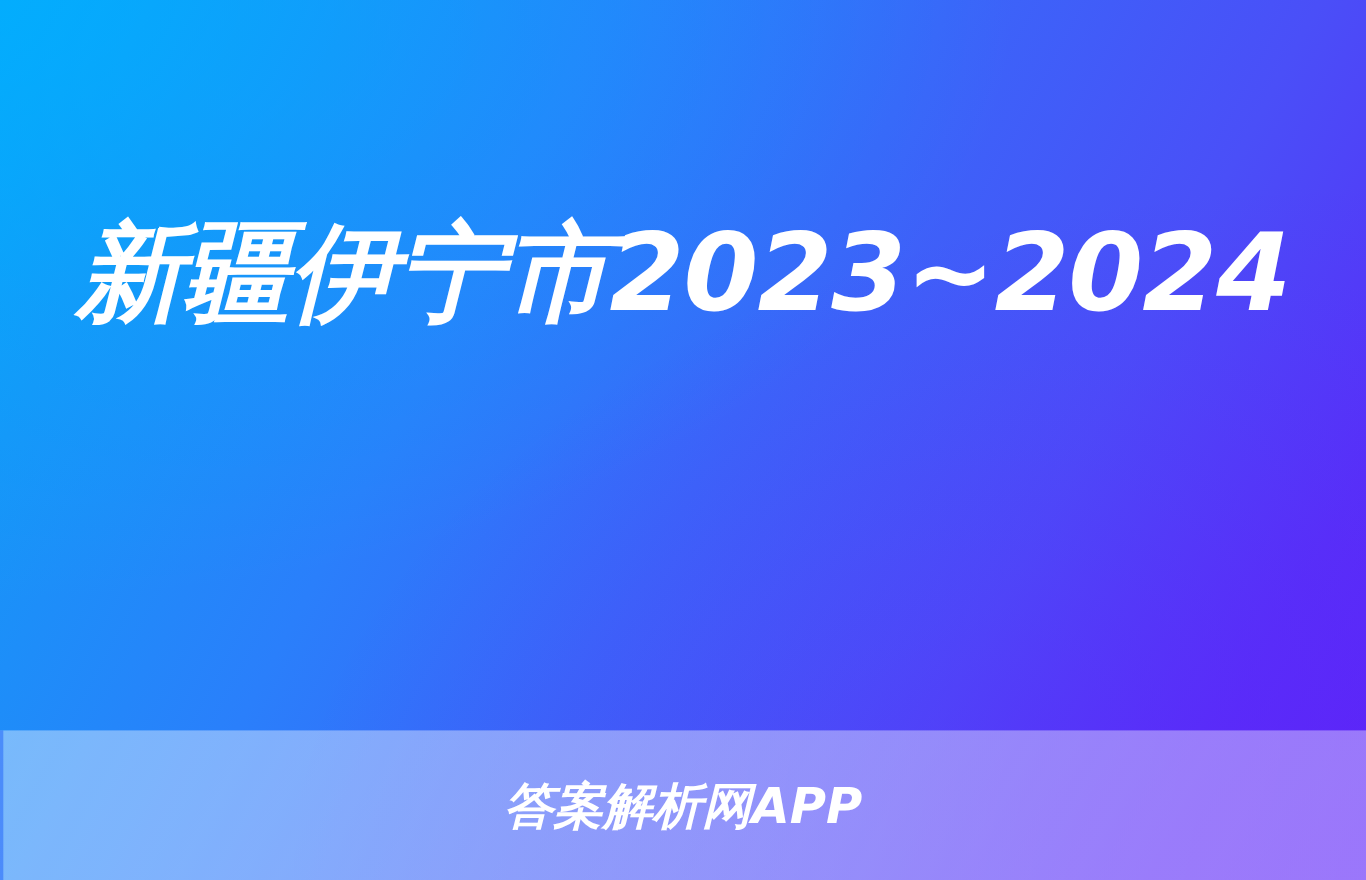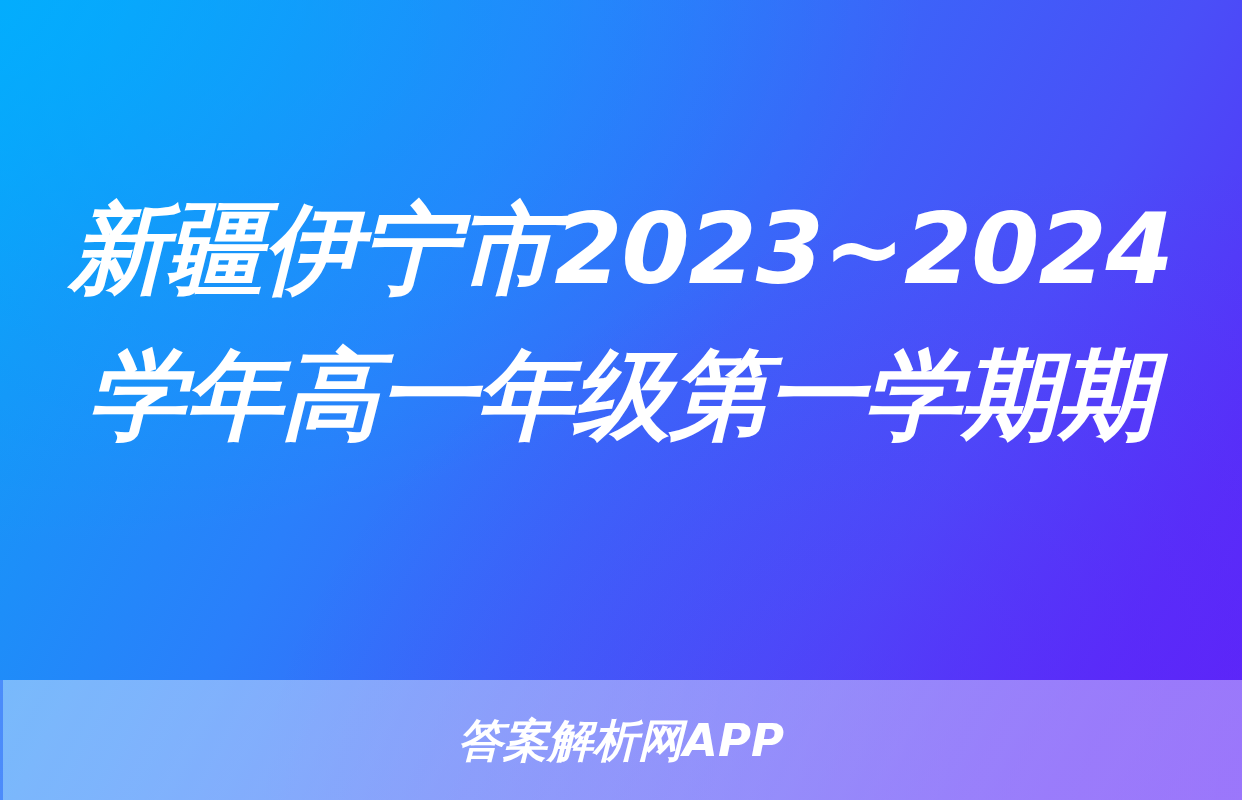--- a/index.html
+++ b/index.html
@@ -76,21 +76,21 @@
   .title-line.ascii-mix {
     letter-spacing: -1px;
   }
 
   
   .footer-bar {
     position: absolute;
     left: 0;
     right: 0;
     bottom: 0;
-    height: 120px;
+    height: 136px;
     background: linear-gradient(100deg,
         rgba(255,255,255,0.40) 0%,
         rgba(255,255,255,0.40) 50%,
         rgba(255,255,255,0.38) 100%);
     display: flex;
     align-items: center;
     justify-content: center;
   }
   .footer-bar::before {
     
@@ -118,20 +118,19 @@
 <body>
 
 <div id="poster">
 
   <div class="bg-gradient"></div>
   <div class="bg-corner-tl"></div>
   <div class="bg-corner-br"></div>
 
   <div class="title-block">
     <span class="title-line ascii-mix">新疆伊宁市2023~2024</span>
-    <span class="title-line">学年高一年级第一学期期</span>
   </div>
 
   <div class="footer-bar">
     <span class="watermark">答案解析网APP</span>
   </div>
 
 </div>
 
 </body></html>

